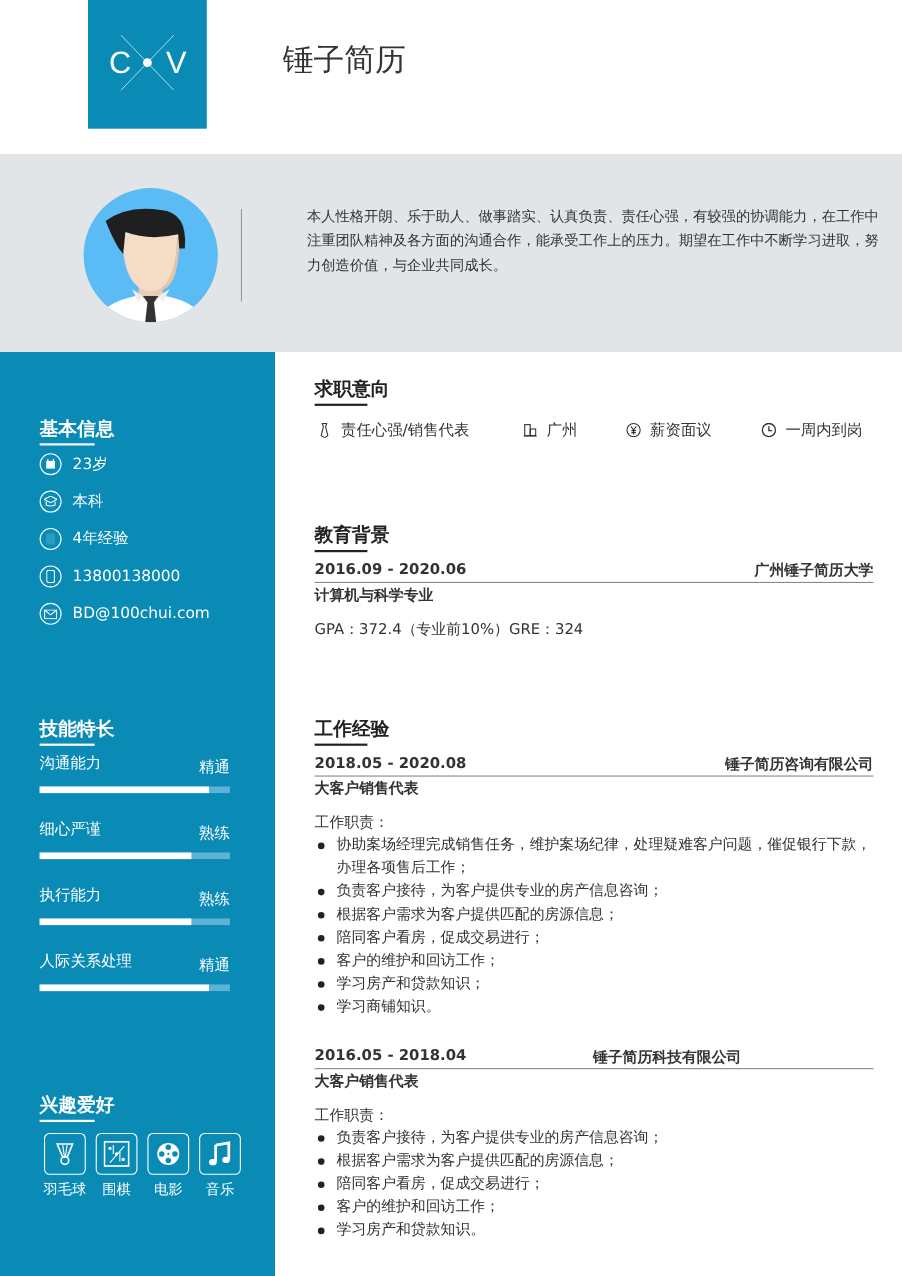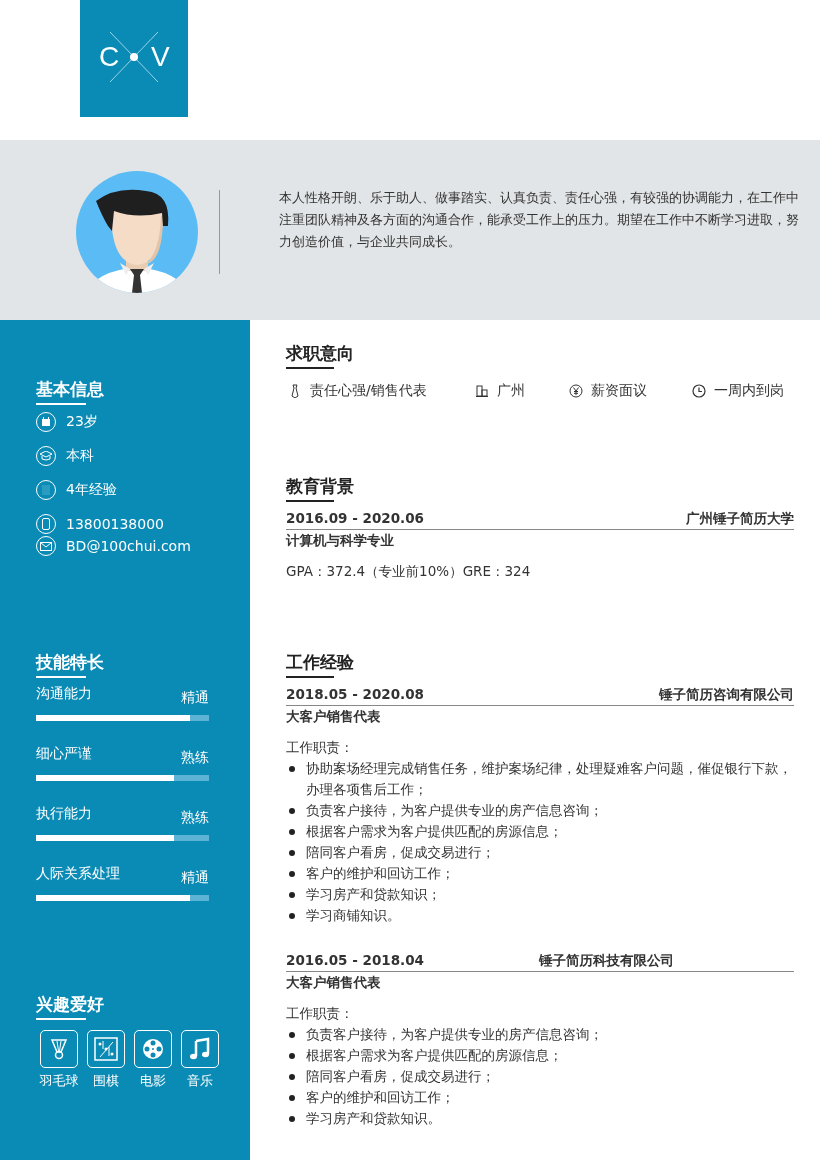--- a/index.html
+++ b/index.html
@@ -59,20 +59,21 @@
 <div class="header">
   <div class="logo">
     <svg width="108" height="117">
       <line x1="30" y1="32" x2="78" y2="82" stroke="#bfe6f3" stroke-width="0.8"></line>
       <line x1="78" y1="32" x2="30" y2="82" stroke="#bfe6f3" stroke-width="0.8"></line>
       <circle cx="54" cy="57" r="4" fill="#fff"></circle>
     </svg>
     <span class="c">C</span>
     <span class="v">V</span>
   </div>
+  <div class="title">锤子简历</div>
 </div>
 
 <div class="intro">
   <div class="avatar">
     <svg width="122" height="122" viewBox="0 0 122 122">
       <path d="M10 122 Q20 100 61 96 Q102 100 112 122 Z" fill="#ffffff"></path>
       <rect x="50" y="80" width="22" height="20" fill="#e9cdb3"></rect>
       <path d="M35 40 Q35 92 61 94 Q87 92 87 40 Z" fill="#f4dcc6"></path>
       <path d="M87 45 Q87 90 70 93 Q84 80 85 45 Z" fill="#e2c4a8"></path>
       <path d="M20 30 Q40 15 70 20 Q95 22 92 55 L87 55 L86 42 Q60 48 38 40 L36 60 L32 55 Q26 45 20 30 Z" fill="#1f1f1f"></path>
@@ -115,21 +116,21 @@
     <span>4年经验</span>
   </div>
   <div class="info-row" style="top:194px;">
     <span class="info-icon">
       <svg width="8" height="12">
           <rect x="0.5" y="0.5" width="7" height="11" rx="1.5" fill="none" stroke="#fff" stroke-width="1"></rect>
         </svg>
     </span>
     <span>13800138000</span>
   </div>
-  <div class="info-row" style="top:216px;align-items:center;">
+  <div class="info-row" style="top:228px;align-items:center;">
     <span class="info-icon">
       <svg width="12" height="9">
           <rect x="0.5" y="0.5" width="11" height="8" fill="none" stroke="#fff" stroke-width="1"></rect>
           <path d="M0.5 0.5 L6 5 L11.5 0.5" fill="none" stroke="#fff" stroke-width="1"></path>
         </svg>
     </span>
     <span>BD@100chui.com</span>
   </div>
 
   <div class="side-title" style="top:331px;">技能特长</div>

